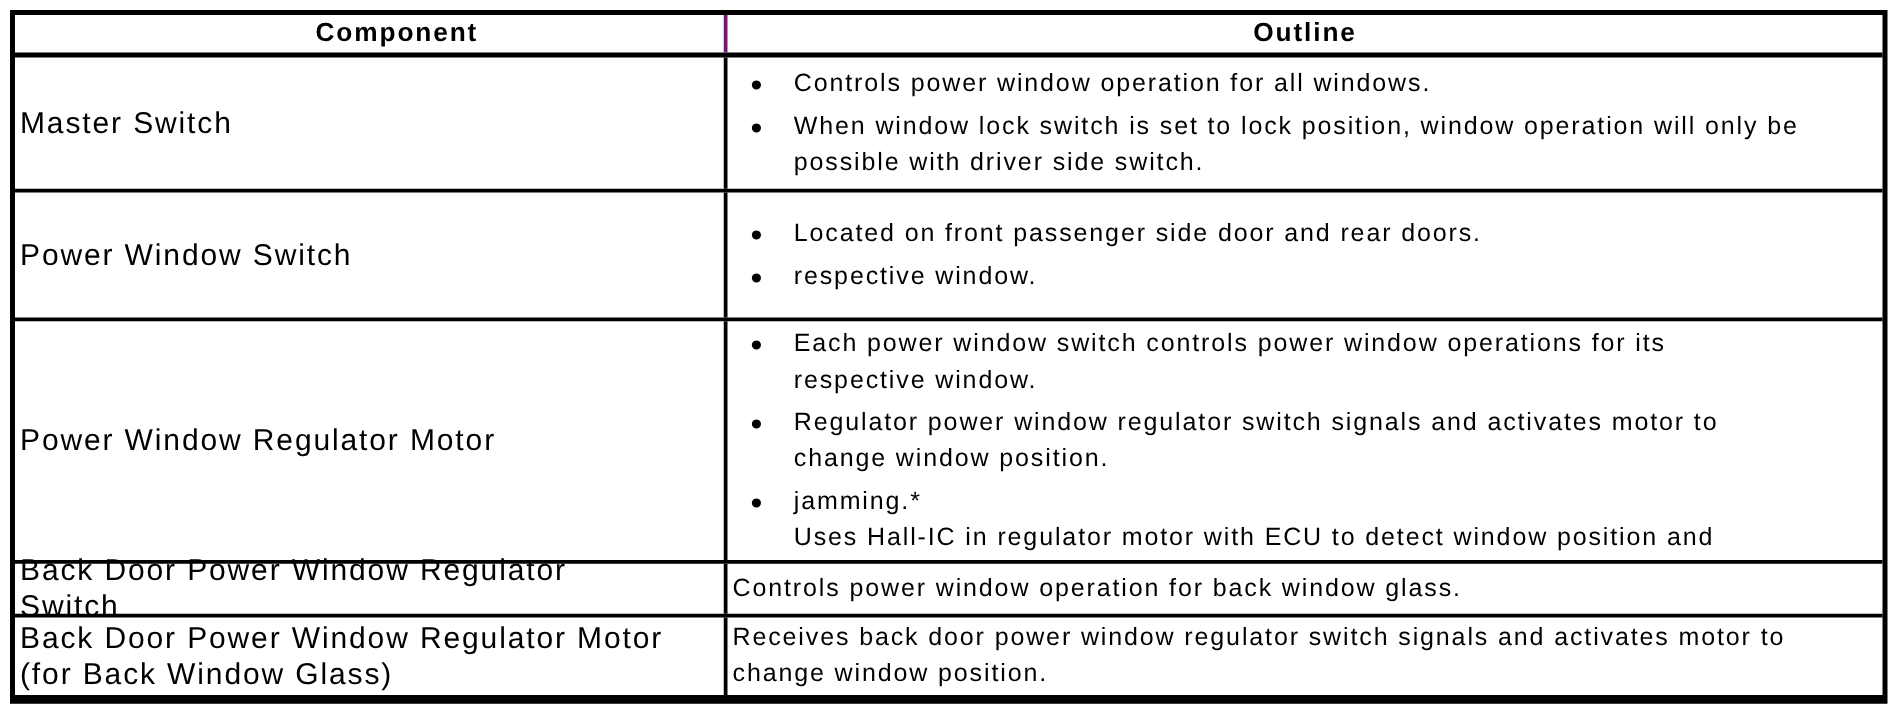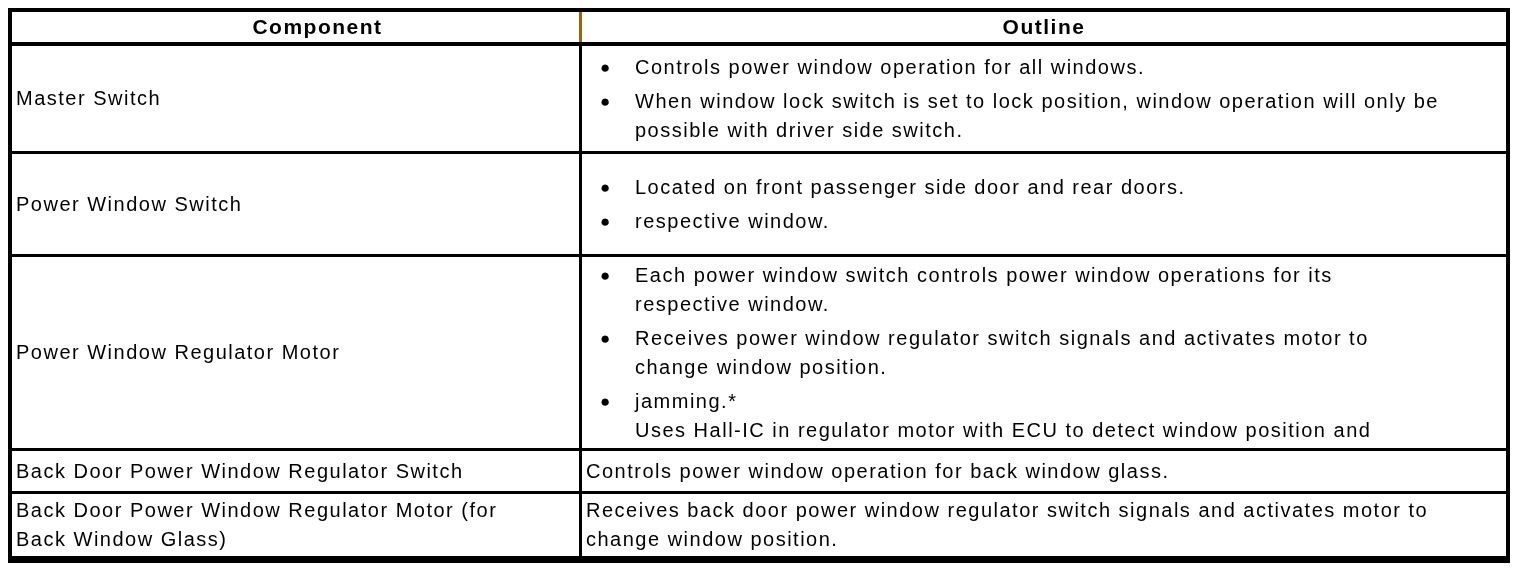--- a/index.html
+++ b/index.html
@@ -25,27 +25,27 @@
   }
   .row:last-child { border-bottom: none; }
   .row.header { border-bottom: 4px solid #000; }
 
   .hcell {
     font-size: 21px; font-weight: bold;
     letter-spacing: 1.5px;
     height: 30px; line-height: 30px;
     text-align: center;
   }
-  .hc1 { border-right: 3px solid #a16207; padding-left: 44px; }
+  .hc1 { border-right: 3px solid #701a75; padding-left: 44px; }
 
   .c1 {
     border-right: 3px solid #000;
     display: flex; align-items: center;
     padding: 0 42px 0 4px;
-    font-size: 20px; letter-spacing: 1.5px; line-height: 29px;
+    font-size: 24px; letter-spacing: 1.5px; line-height: 29px;
   }
   .c2 {
     display: flex; flex-direction: column; justify-content: center;
     font-size: 20px; letter-spacing: 1.5px; line-height: 29px;
   }
 
   .r1 .c1, .r1 .c2 { height: 105px; }
   .r2 .c1, .r2 .c2 { height: 100px; }
   .r3 .c1, .r3 .c2 { height: 191px; }
   .r4 .c1, .r4 .c2 { height: 40px; }
@@ -124,21 +124,21 @@
           <div class="item">
             <span class="bullet">●</span>
             <span class="item-text">
               <span class="ln">Each power window switch controls power window operations for its</span>
               <span class="ln">respective window.</span>
             </span>
           </div>
           <div class="item">
             <span class="bullet">●</span>
             <span class="item-text">
-              <span class="ln">Receives power window regulator switch signals and activates motor to</span>
+              <span class="ln">Regulator power window regulator switch signals and activates motor to</span>
               <span class="ln">change window position.</span>
             </span>
           </div>
           <div class="item">
             <span class="bullet">●</span>
             <span class="item-text">
               <span class="ln">jamming.*</span>
               <span class="ln">Uses Hall-IC in regulator motor with ECU to detect window position and</span>
             </span>
           </div>

